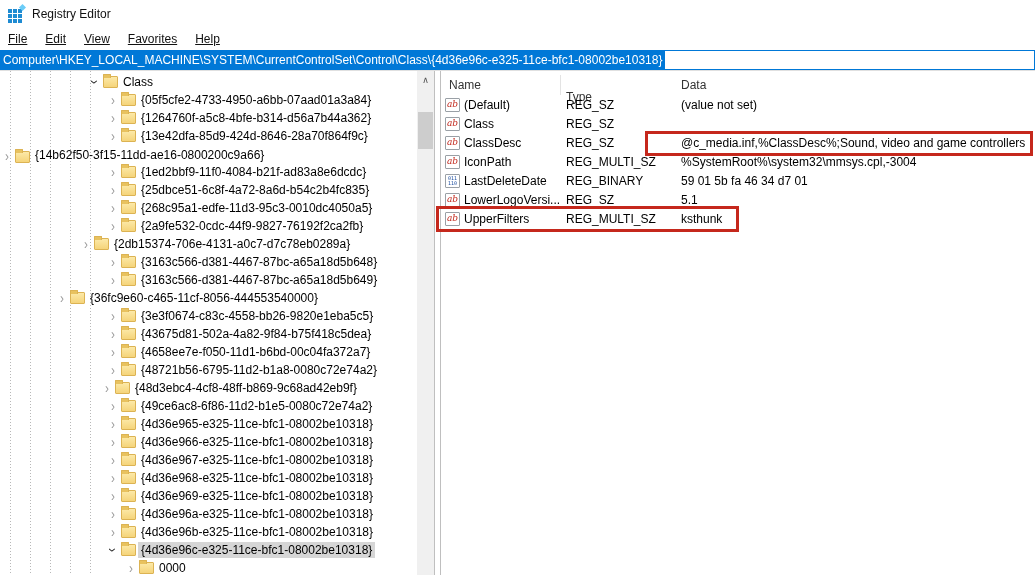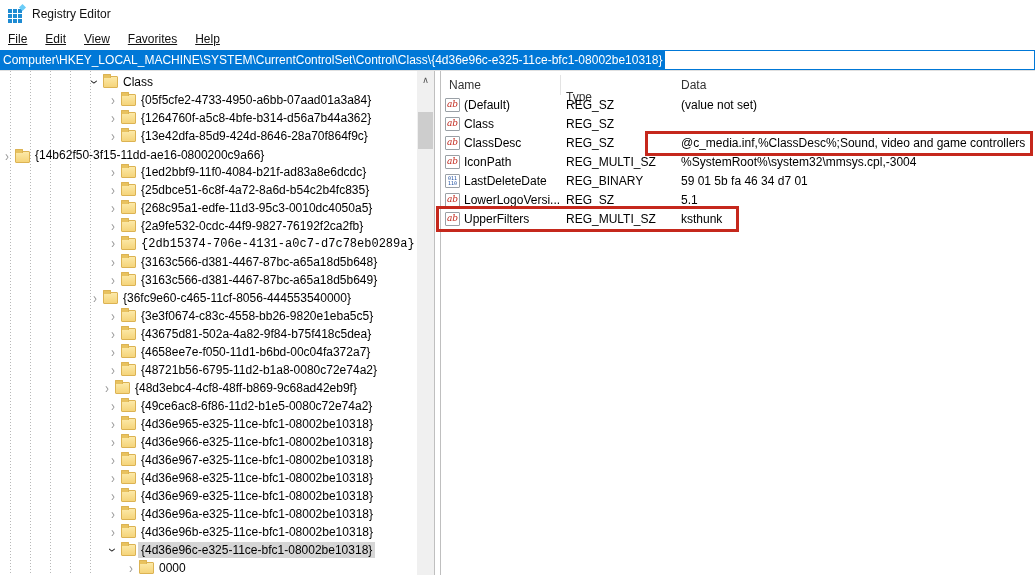--- a/index.html
+++ b/index.html
@@ -152,36 +152,36 @@
           <div class="tree-row" style="padding-left: 106px;">
             <span class="expander collapsed"></span>
             <span class="folder"></span>
             <span class="tree-label">{268c95a1-edfe-11d3-95c3-0010dc4050a5}</span>
           </div>
           <div class="tree-row" style="padding-left: 106px;">
             <span class="expander collapsed"></span>
             <span class="folder"></span>
             <span class="tree-label">{2a9fe532-0cdc-44f9-9827-76192f2ca2fb}</span>
           </div>
-          <div class="tree-row" style="padding-left: 106px; font-family: Liberation Mono, monospace;">
+          <div class="tree-row" style="padding-left: 79px;">
             <span class="expander collapsed"></span>
             <span class="folder"></span>
             <span class="tree-label">{2db15374-706e-4131-a0c7-d7c78eb0289a}</span>
           </div>
           <div class="tree-row" style="padding-left: 106px;">
             <span class="expander collapsed"></span>
             <span class="folder"></span>
             <span class="tree-label">{3163c566-d381-4467-87bc-a65a18d5b648}</span>
           </div>
           <div class="tree-row" style="padding-left: 106px;">
             <span class="expander collapsed"></span>
             <span class="folder"></span>
             <span class="tree-label">{3163c566-d381-4467-87bc-a65a18d5b649}</span>
           </div>
-          <div class="tree-row" style="padding-left: 88px;">
+          <div class="tree-row" style="padding-left: 55px;">
             <span class="expander collapsed"></span>
             <span class="folder"></span>
             <span class="tree-label">{36fc9e60-c465-11cf-8056-444553540000}</span>
           </div>
           <div class="tree-row" style="padding-left: 106px;">
             <span class="expander collapsed"></span>
             <span class="folder"></span>
             <span class="tree-label">{3e3f0674-c83c-4558-bb26-9820e1eba5c5}</span>
           </div>
           <div class="tree-row" style="padding-left: 106px;">

